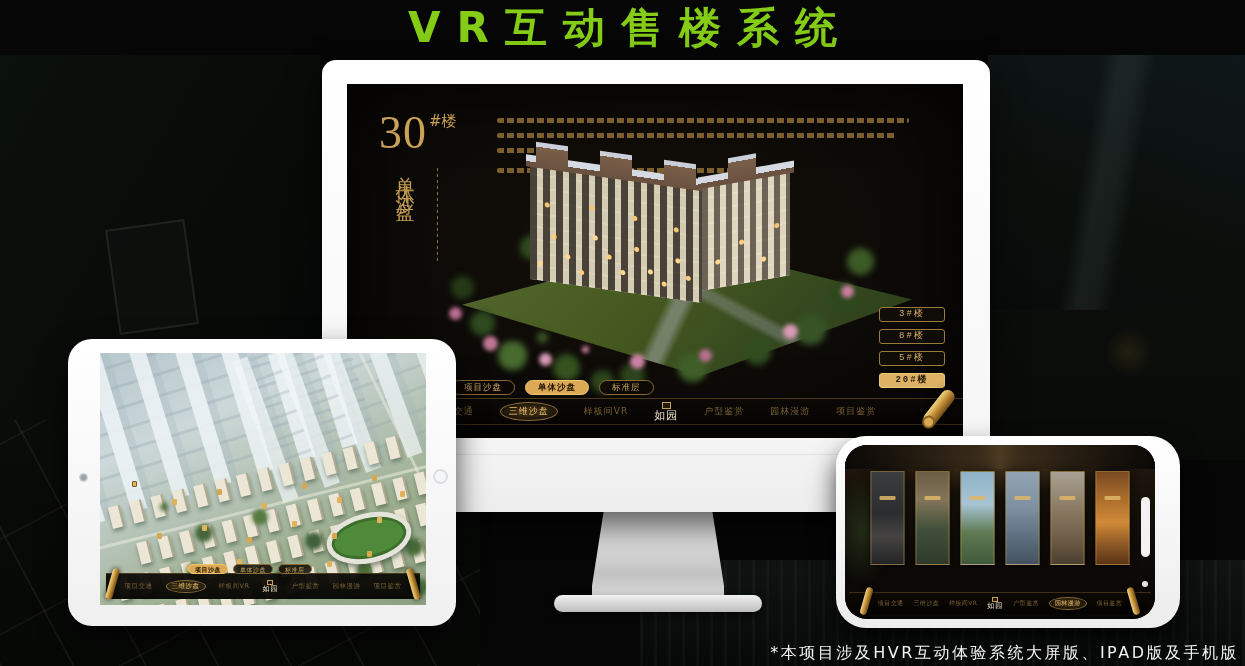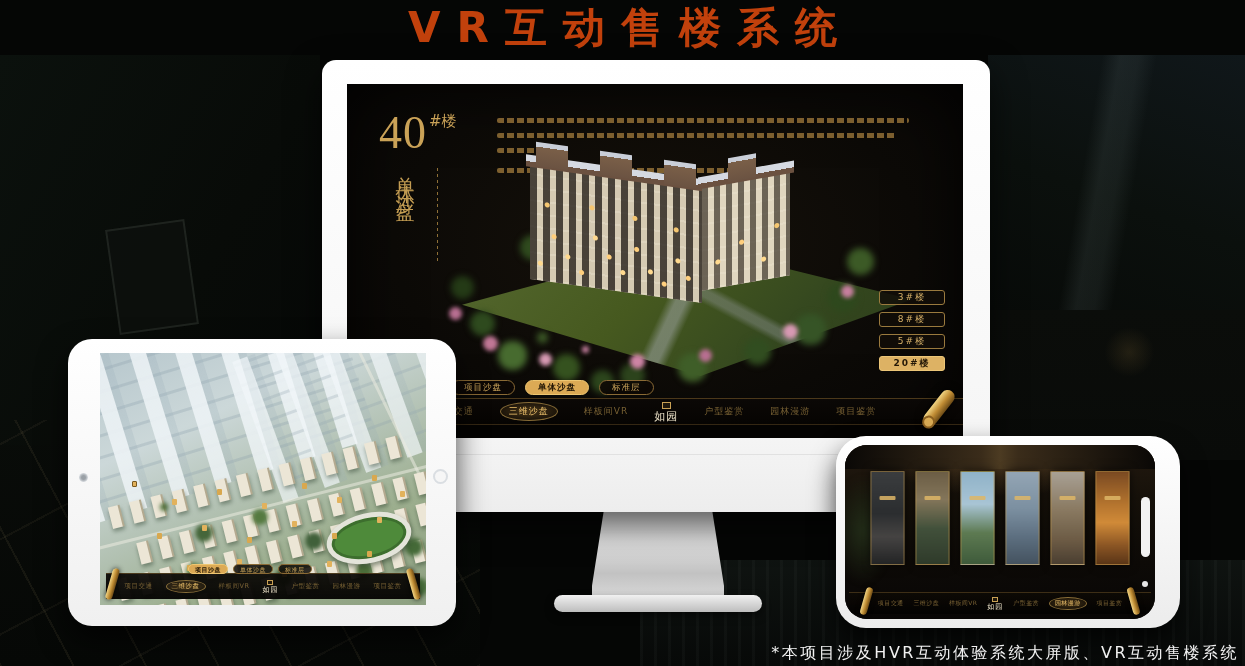--- a/index.html
+++ b/index.html
@@ -21,21 +21,21 @@
     background:linear-gradient(100deg, transparent 38%, rgba(130,150,150,.12) 44%, rgba(130,150,150,.10) 50%, transparent 56%); }
   .bg-right-mid { position:absolute; left:988px; top:310px; width:257px; height:150px;
     background:radial-gradient(circle at 55% 28%, rgba(200,160,80,.13), transparent 14%),
                linear-gradient(180deg,#0b0d0a,#090b09); }
   .bg-bottom-right { position:absolute; left:640px; top:560px; width:605px; height:106px;
     background:repeating-linear-gradient(90deg, rgba(130,140,135,.05) 0 3px, transparent 3px 14px),
                linear-gradient(180deg, rgba(19,25,22,.7), rgba(7,9,8,.95)); }
 
   
   .title { position:absolute; top:0; left:0; right:0; height:56px; line-height:56px; text-align:center;
-    color:#c2410c; font-size:42px; font-weight:bold; letter-spacing:16px; margin-left:16px; z-index:3; }
+    color:#84cc16; font-size:42px; font-weight:bold; letter-spacing:16px; margin-left:16px; z-index:3; }
   .footnote { position:absolute; right:6px; bottom:2px; color:#f2f2f2; font-size:16px;
     letter-spacing:2.5px; z-index:9; }
 
   
   .monitor { position:absolute; left:322px; top:60px; width:668px; height:452px; z-index:4;
     background:linear-gradient(180deg,#ffffff 0%,#f6f6f6 80%,#ededed 100%); border-radius:14px;
     box-shadow:0 14px 34px rgba(0,0,0,.65); }
   .monitor::after { content:''; position:absolute; left:22px; right:22px; top:394px; height:1px; background:#e1e1e1; }
   .monitor-neck { position:absolute; left:592px; top:510px; width:132px; height:88px; z-index:3;
     background:linear-gradient(180deg,#efefef 0%,#e3e3e3 35%,#cfcfcf 58%,#c2c2c2 72%,#d8d8d8 100%);
@@ -110,21 +110,21 @@
     box-shadow:-60px -14px 0 7px #2e4a1e, -30px 18px 0 9px #476b2f, 24px 30px 0 8px #35521f,
       90px 38px 0 7px #2c431c, 150px 30px 0 9px #3f5e28, 215px 14px 0 8px #314d20,
       268px -8px 0 10px #365426, 300px -40px 0 9px #2e481d, 318px -76px 0 8px #3c5a26,
       -80px -50px 0 6px #243a16, 60px 44px 0 6px #2c451c, -10px -90px 0 7px #2f4a1e; }
   .pinks { position:absolute; left:235px; top:262px; width:7px; height:7px; border-radius:50%;
     background:#cd84a4; filter:blur(2px);
     box-shadow:-95px -6px 0 4px #c07795, -40px 10px 0 3px #d799b3, 52px 12px 0 4px #cd84a4,
       120px 6px 0 3px #b86f91, 205px -18px 0 4px #d799b3, 262px -58px 0 3px #c77f9e, -130px -36px 0 3px #b86f91; }
 
   
-  .floors { position:absolute; left:532px; top:206px; width:70px; }
+  .floors { position:absolute; left:532px; top:223px; width:70px;font-family:Liberation Mono, monospace; }
   .floor-btn { display:block; width:66px; height:15px; line-height:13px; margin-bottom:7px; text-align:center;
     font-size:9px; letter-spacing:2px; color:#d8b26a; background:rgba(18,13,8,.85);
     border:1px solid #9a7a3e; border-radius:3px; }
   .floor-btn.active { background:#ddb264; color:#241807; border-color:#ecc678; font-weight:bold; }
 
   
   .tabs { position:absolute; left:104px; bottom:43px; display:flex; gap:10px; }
   .tab { height:15px; line-height:13px; padding:0 12px; font-size:8.5px; letter-spacing:1px;
     color:#cfa75c; border:1px solid #8a6a35; border-radius:8px; background:rgba(12,8,4,.9); }
   .tab.active { background:#dcaa55; color:#221605; border-color:#eec671; font-weight:bold; }
@@ -133,21 +133,21 @@
   .bar { position:absolute; left:0; right:0; bottom:13px; height:27px;
     background:linear-gradient(#0b0806,#060402);
     border-top:1px solid rgba(160,120,55,.45); border-bottom:1px solid rgba(160,120,55,.28);
     display:flex; align-items:center; justify-content:center; gap:26px; }
   .bar-sub { position:absolute; left:0; right:0; bottom:0; height:13px; background:#040302; }
   .nav-item { font-size:9px; letter-spacing:1px; color:#776033; white-space:nowrap; }
   .nav-item.active { color:#ecc06b; padding:2px 8px; border:1px solid rgba(205,165,85,.6); border-radius:50%;
     background:radial-gradient(rgba(120,90,40,.55), rgba(40,28,12,.15)); }
   .logo { display:flex; flex-direction:column; align-items:center; line-height:1; }
   .logo .seal { width:9px; height:7px; border:1px solid #c9a155; background:#20180c; margin-bottom:2px; }
-  .logo .txt { font-family:Liberation Sans, sans-serif; font-size:11px; color:#f0e6cc; letter-spacing:1px; }
+  .logo .txt { font-family:Liberation Mono, monospace; font-size:11px; color:#f0e6cc; letter-spacing:1px; }
   .scroll-icon { position:absolute; right:17px; bottom:9px; width:14px; height:42px; transform:rotate(38deg);
     border-radius:7px; background:linear-gradient(90deg,#f2d584,#c08c34 50%,#6b4a16); box-shadow:0 0 8px rgba(0,0,0,.9); }
   .scroll-icon::after { content:''; position:absolute; bottom:-3px; left:1px; width:9px; height:9px;
     border:2px solid #8a5f1f; border-radius:50%; background:#d9ab54; }
 
   
   .tablet { position:absolute; left:68px; top:339px; width:388px; height:287px; z-index:6;
     background:linear-gradient(180deg,#ffffff,#f0f0f0); border-radius:24px; box-shadow:0 14px 30px rgba(0,0,0,.7); }
   .t-cam { position:absolute; left:11px; top:134px; width:9px; height:9px; border-radius:50%;
     background:radial-gradient(#9aa0a6 30%, #d8dce0 70%); }
@@ -244,21 +244,21 @@
 
 <div class="title">VR互动售楼系统</div>
 
 <div class="monitor-neck"></div>
 <div class="monitor-base"></div>
 
 <div class="monitor">
   <div class="monitor-screen">
 
     <div class="h20">
-      <span class="num">40</span><span class="suf">#楼</span>
+      <span class="num">30</span><span class="suf">#楼</span>
       <div class="vert">单体沙盘</div>
       <div class="vline"></div>
     </div>
 
     <div class="plines">
       <div class="pl pl1"></div>
       <div class="pl pl2"></div>
       <div class="pl pl3"></div>
       <div class="pl pl4"></div>
     </div>
@@ -372,13 +372,13 @@
       <span class="nav-item">户型鉴赏</span>
       <span class="nav-item active">园林漫游</span>
       <span class="nav-item">项目鉴赏</span>
       <div class="roller p-roller-r"></div>
     </div>
     <div class="p-pill"></div>
     <div class="p-dot"></div>
   </div>
 </div>
 
-<div class="footnote">*本项目涉及HVR互动体验系统大屏版、VR互动售楼系统</div>
+<div class="footnote">*本项目涉及HVR互动体验系统大屏版、IPAD版及手机版</div>
 
 </body></html>

